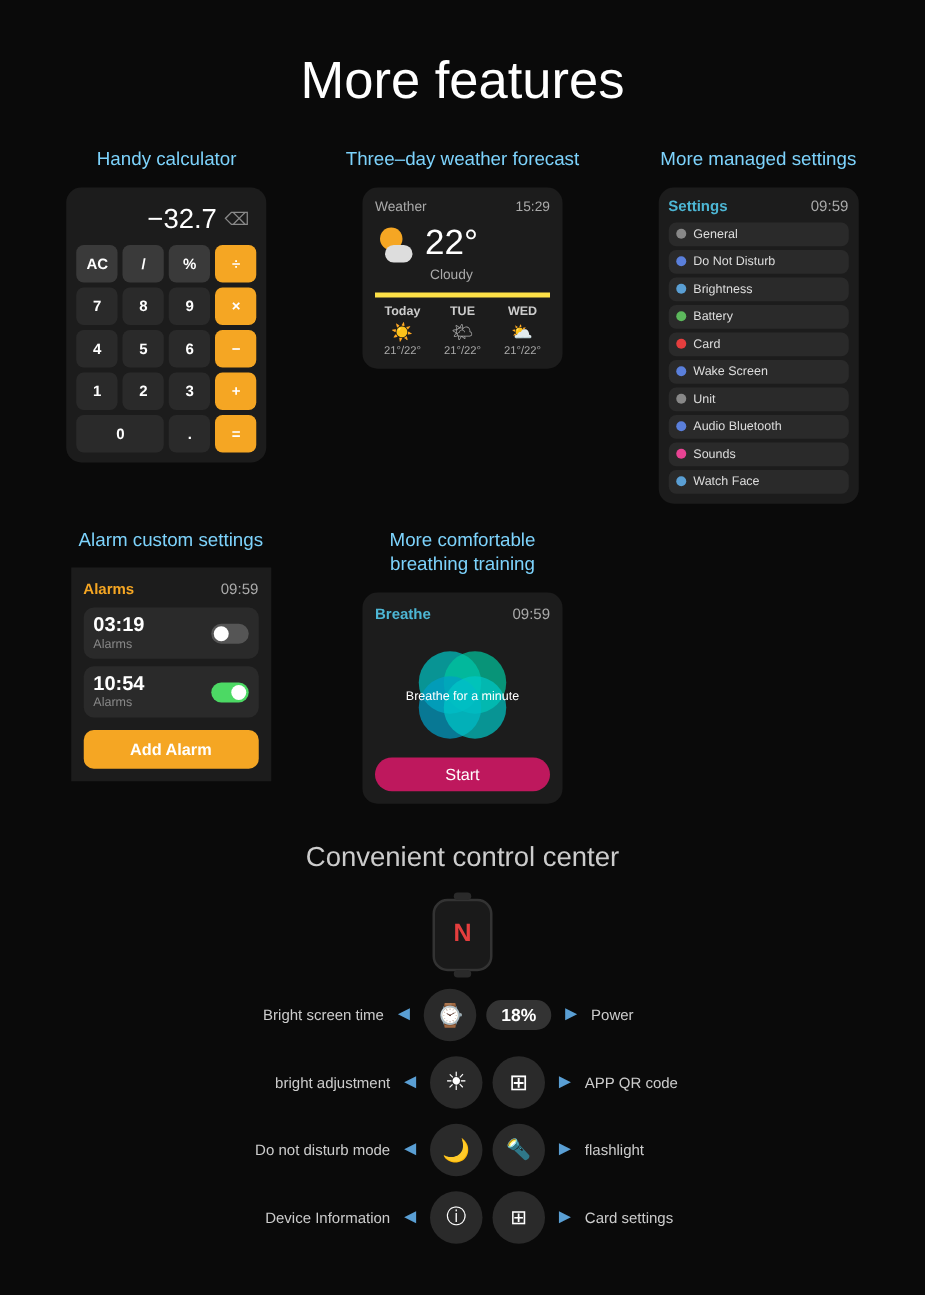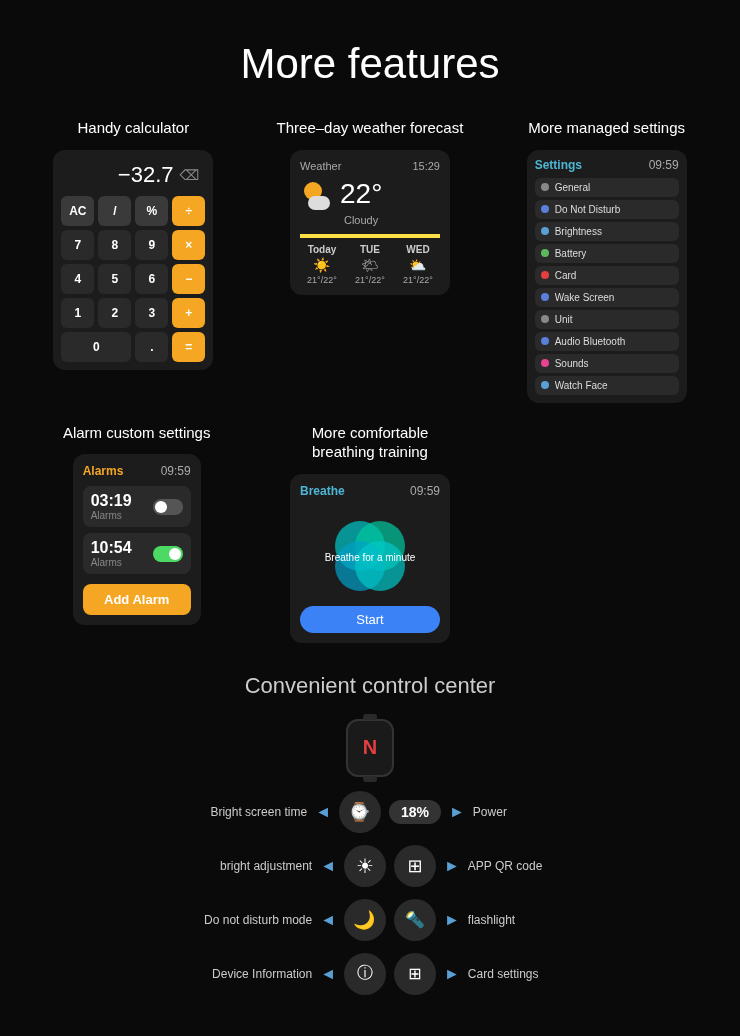--- a/index.html
+++ b/index.html
@@ -28,21 +28,21 @@
     }
 
     .feature-section {
       display: flex;
       flex-direction: column;
       align-items: center;
     }
 
     .feature-title {
       font-size: 15px;
-      color: #ffffff;
+      color: #7dd3fc;
       text-align: center;
       margin-bottom: 12px;
       line-height: 1.3;
     }
 
     
     .calculator-widget {
       background: #1c1c1c;
       border-radius: 12px;
       padding: 8px;
@@ -185,23 +185,23 @@
     .settings-dot {
       width: 8px;
       height: 8px;
       border-radius: 50%;
       flex-shrink: 0;
     }
 
     
     .alarm-widget {
       background: #1c1c1c;
-      border-radius: 12px;
+      border-radius: 0;
       padding: 10px;
-      width: 128px;
+      width: 160px;
     }
 
     .alarm-header {
       display: flex;
       justify-content: space-between;
       margin-bottom: 8px;
     }
 
     .alarm-header .title { color: #f5a623; font-weight: 600; font-size: 12px; }
     .alarm-header .time { color: #aaa; font-size: 12px; }
@@ -305,21 +305,21 @@
     .petal-center {
       position: absolute;
       z-index: 2;
       font-size: 10px;
       color: #fff;
       text-align: center;
       font-weight: 500;
     }
 
     .start-btn {
-      background: #3b82f6;
+      background: #be185d;
       color: #fff;
       border: none;
       border-radius: 20px;
       padding: 6px 30px;
       font-size: 13px;
       cursor: pointer;
       width: 100%;
     }
 
     

